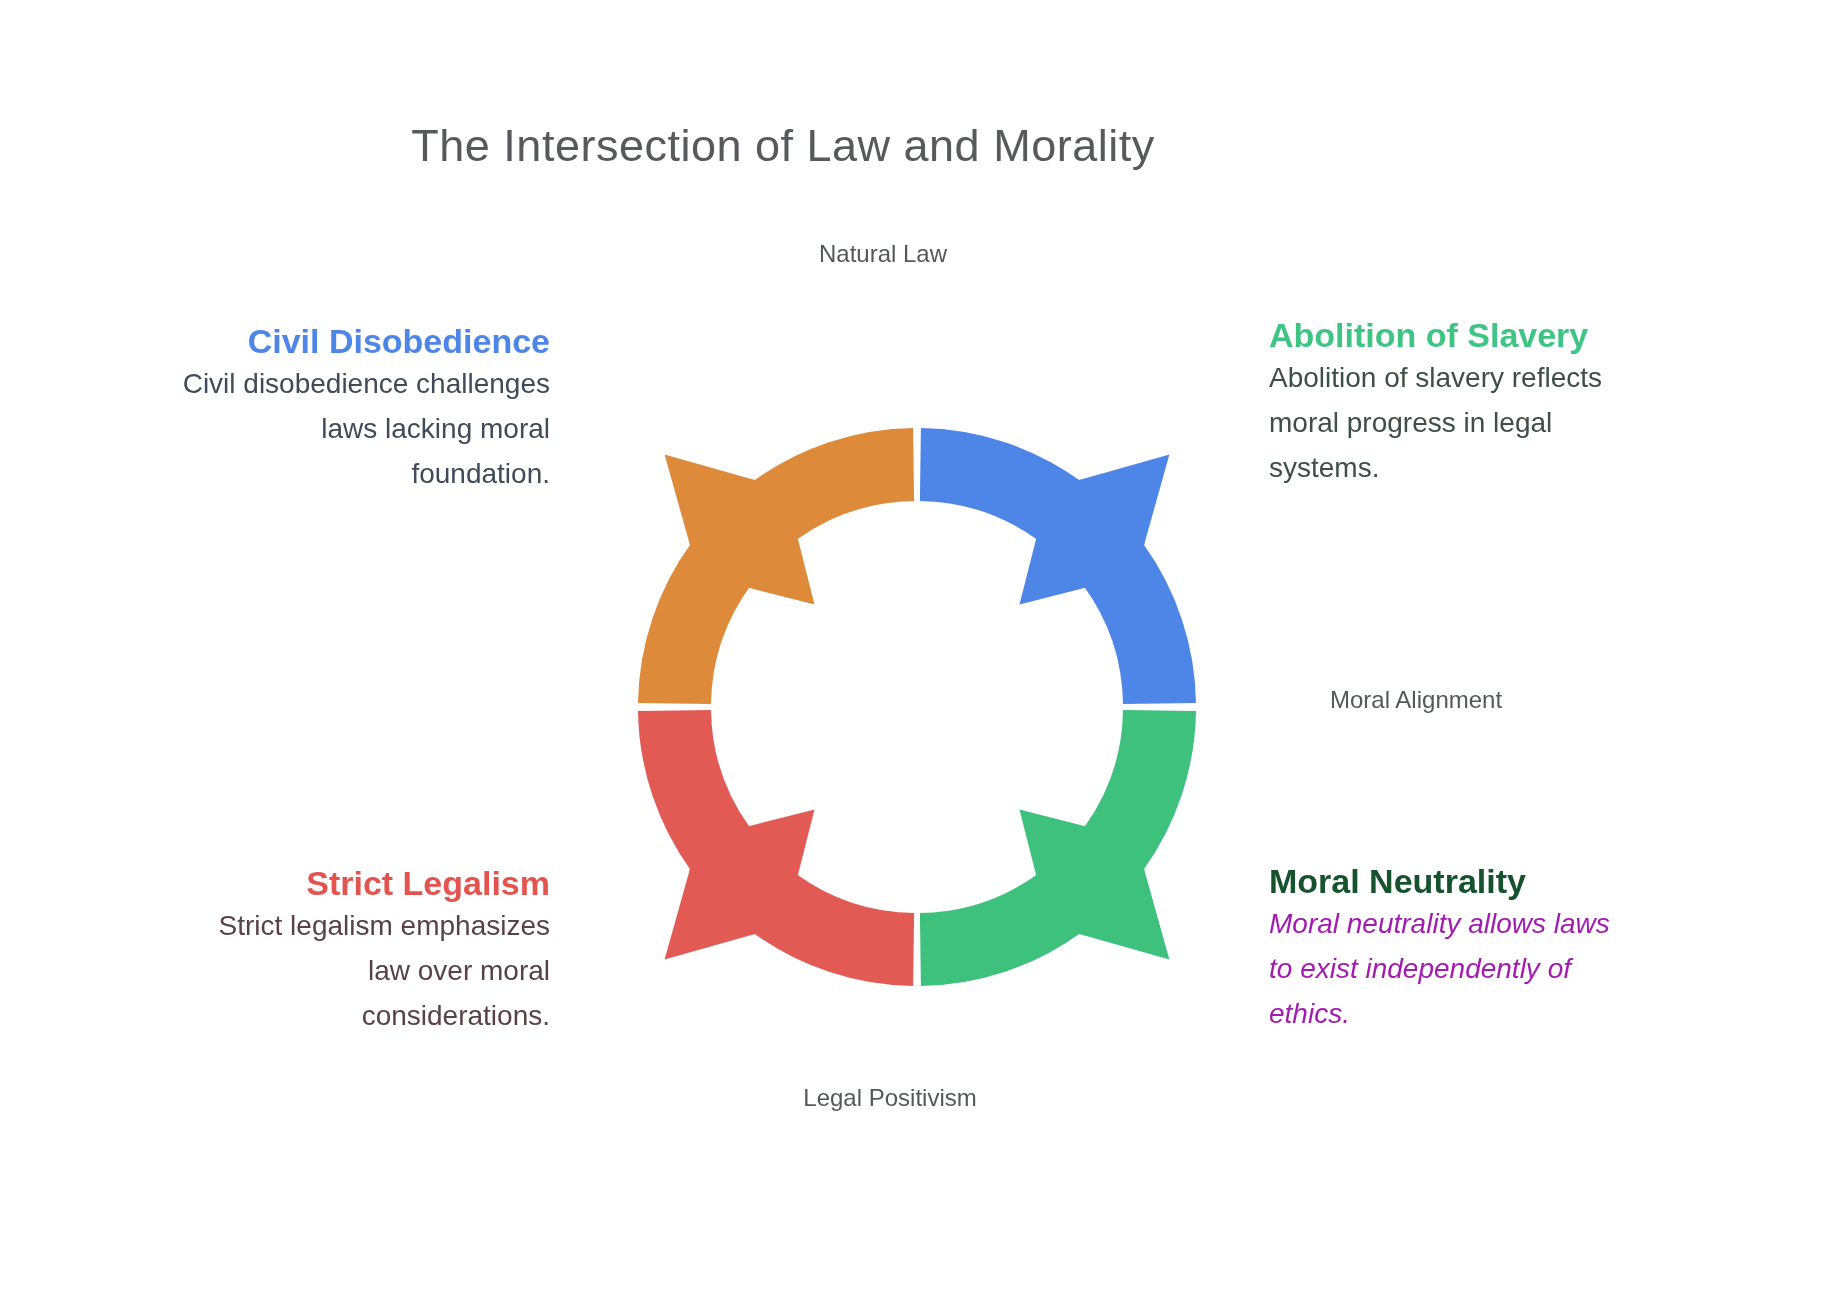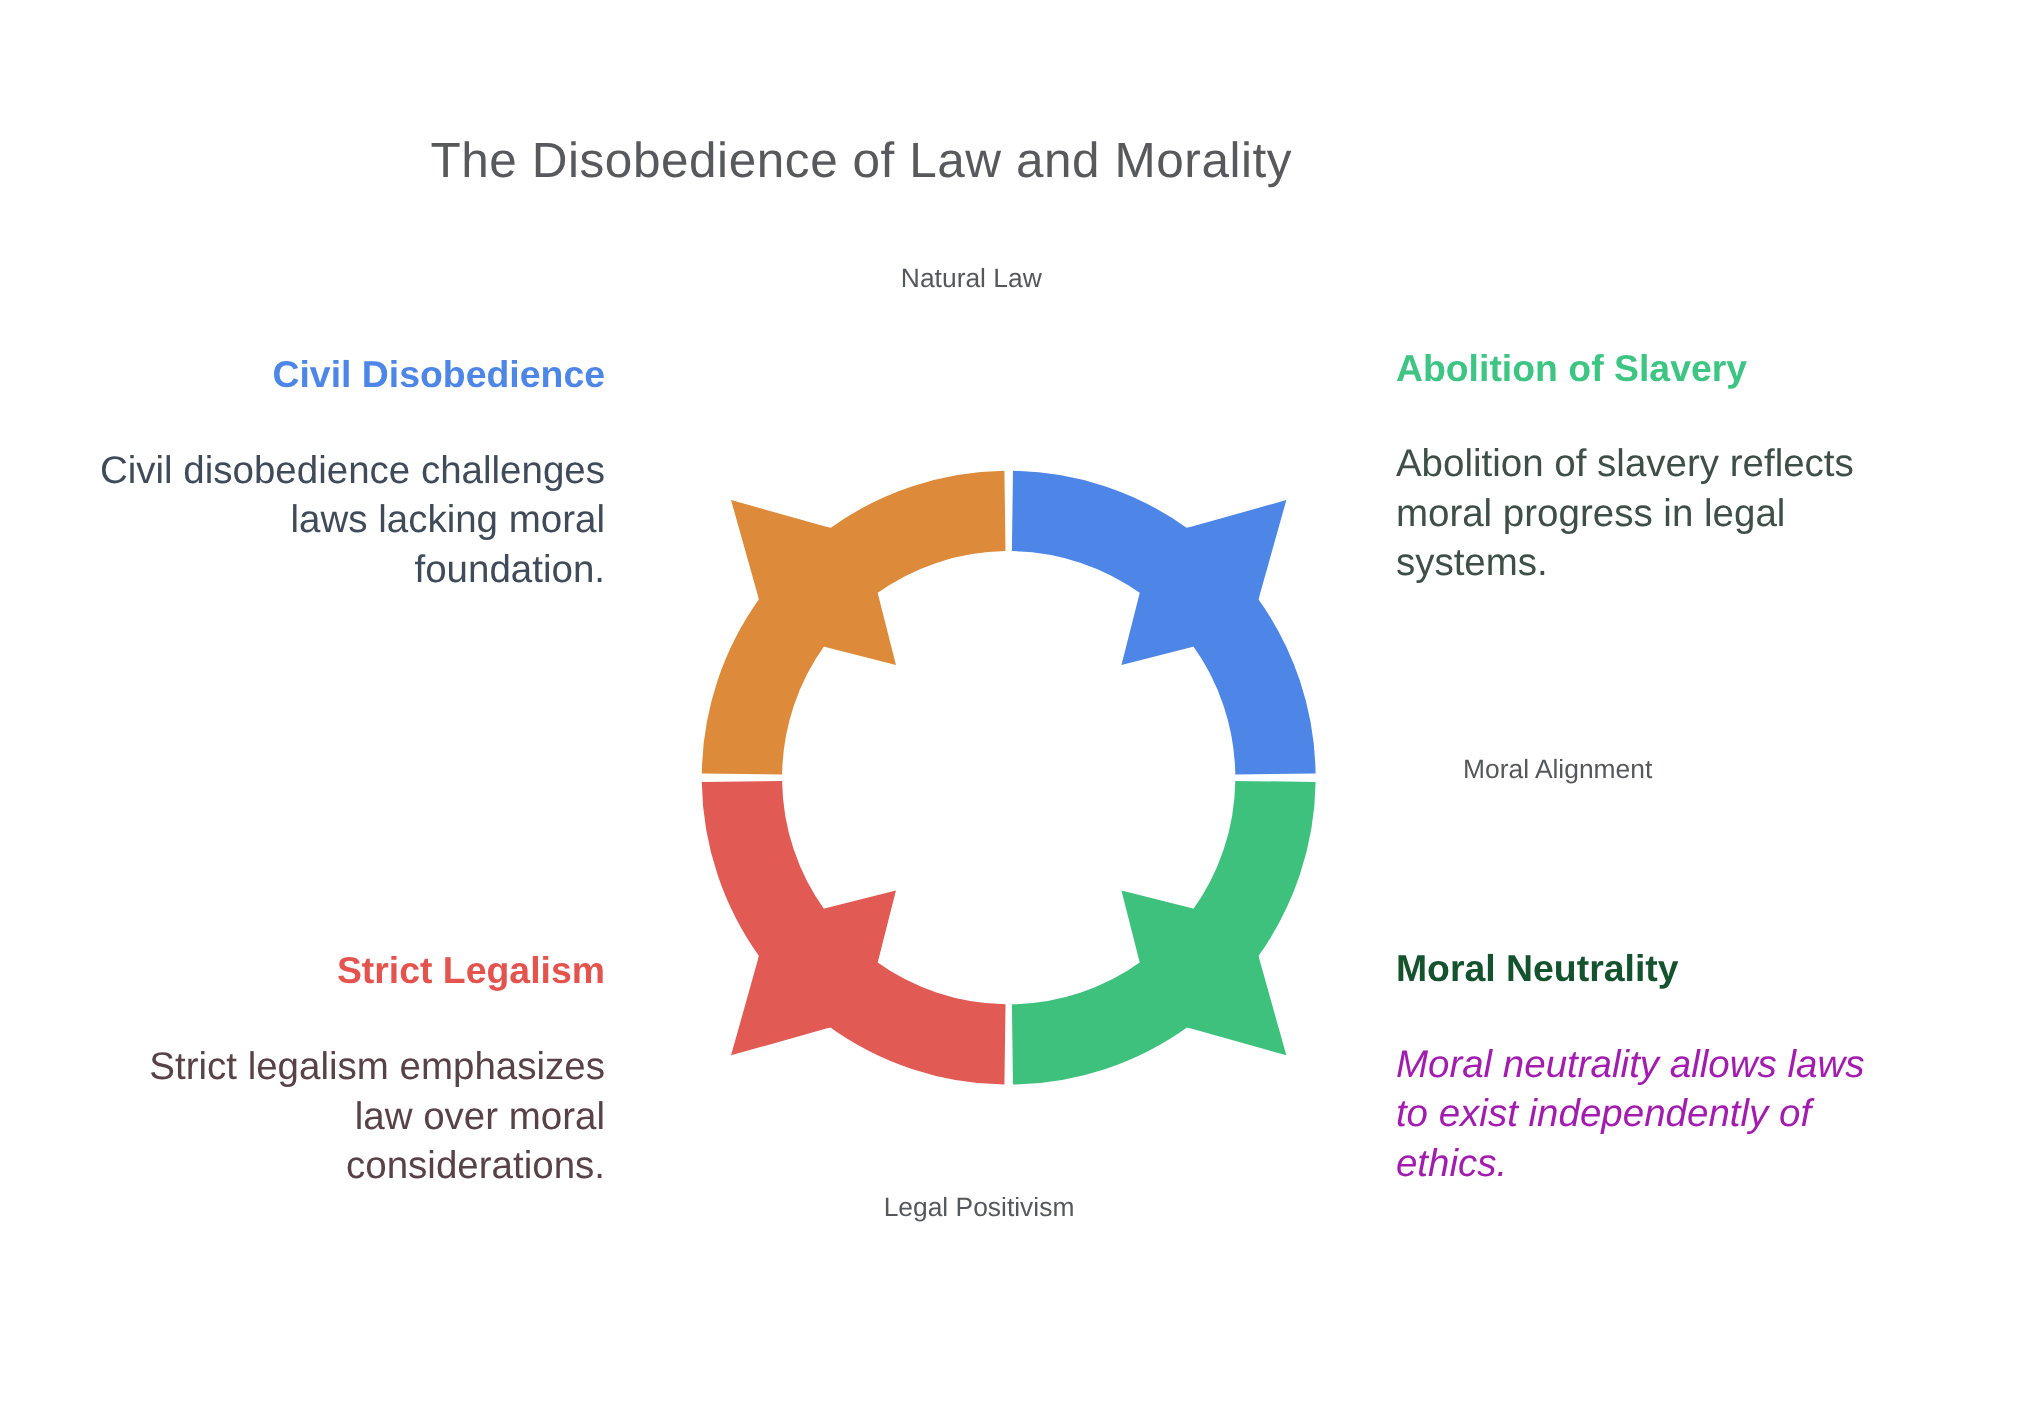--- a/index.html
+++ b/index.html
@@ -27,39 +27,38 @@
   #ring-label-bottom{top:1084px;left:590px;width:600px;text-align:center;}
   #ring-label-left{top:686px;left:52px;width:600px;text-align:center;}
   #ring-label-right{top:686px;left:1330px;width:600px;text-align:left;}
   .section{width:500px;}
   .section .heading{
     font-size:34px;
     font-weight:bold;
     white-space:nowrap;
   }
   .section .body{
-    font-size:35px;
+    font-size:28px;
     line-height:45px;
     white-space:pre-line;
-    margin-top:44px;
   }
   .align-right{text-align:right;}
   .align-left{text-align:left;}
   #section-top-left{top:322px;left:50px;}
   #section-top-right{top:316px;left:1269px;}
   #section-bottom-left{top:864px;left:50px;}
   #section-bottom-right{top:862px;left:1269px;}
   #cycle-svg{top:0;left:0;}
 </style>
 </head>
 <body>
 
 <div id="canvas">
 
-  <div id="title" class="abs">The Disobedience of Law and Morality</div>
+  <div id="title" class="abs">The Intersection of Law and Morality</div>
 
   <svg id="cycle-svg" class="abs" width="1836" height="1295" viewBox="0 0 1836 1295">
     <path d="M638.0,703.1 A279,279 0 0 1 691.3,543.0 L750.3,585.9 A206,206 0 0 0 711.0,704.1 Z M753.0,481.3 A279,279 0 0 1 913.1,428.0 L914.1,501.0 A206,206 0 0 0 795.9,540.3 Z M664.6,454.6 L 751.2,478.9 L 801.5,489.8 L 797.1,535.8 L 814.5,604.5 L 745.8,587.1 L 699.8,591.5 L 688.9,541.2 Z" fill="#DD8A3B"></path>
     <path d="M920.9,428.0 A279,279 0 0 1 1081.0,481.3 L1038.1,540.3 A206,206 0 0 0 919.9,501.0 Z M1142.7,543.0 A279,279 0 0 1 1196.0,703.1 L1123.0,704.1 A206,206 0 0 0 1083.7,585.9 Z M1169.4,454.6 L 1145.1,541.2 L 1134.2,591.5 L 1088.2,587.1 L 1019.5,604.5 L 1036.9,535.8 L 1032.5,489.8 L 1082.8,478.9 Z" fill="#4E86E8"></path>
     <path d="M1196.0,710.9 A279,279 0 0 1 1142.7,871.0 L1083.7,828.1 A206,206 0 0 0 1123.0,709.9 Z M1081.0,932.7 A279,279 0 0 1 920.9,986.0 L919.9,913.0 A206,206 0 0 0 1038.1,873.7 Z M1169.4,959.4 L 1082.8,935.1 L 1032.5,924.2 L 1036.9,878.2 L 1019.5,809.5 L 1088.2,826.9 L 1134.2,822.5 L 1145.1,872.8 Z" fill="#3EC17D"></path>
     <path d="M913.1,986.0 A279,279 0 0 1 753.0,932.7 L795.9,873.7 A206,206 0 0 0 914.1,913.0 Z M691.3,871.0 A279,279 0 0 1 638.0,710.9 L711.0,709.9 A206,206 0 0 0 750.3,828.1 Z M664.6,959.4 L 688.9,872.8 L 699.8,822.5 L 745.8,826.9 L 814.5,809.5 L 797.1,878.2 L 801.5,924.2 L 751.2,935.1 Z" fill="#E15A54"></path>
   </svg>
 
   <div id="ring-label-top" class="abs ring-label">Natural Law</div>
   <div id="ring-label-right" class="abs ring-label">Moral Alignment</div>

